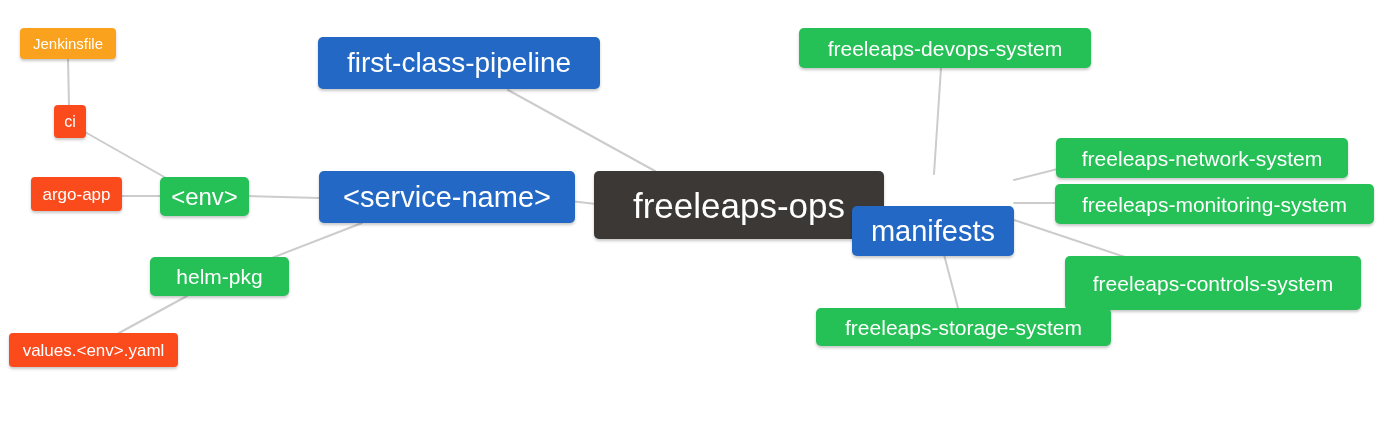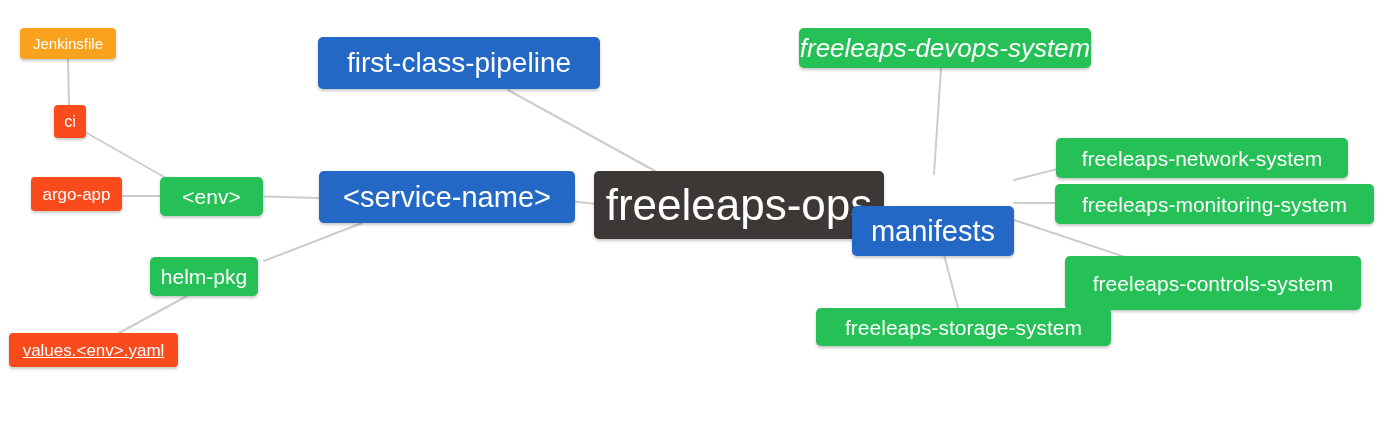--- a/index.html
+++ b/index.html
@@ -78,49 +78,49 @@
   </div>
 
   <div class="node node--red" style="left:54px;top:105px;width:32px;height:33px;font-size:16px;border-radius:4px;">
     <span>ci</span>
   </div>
 
   <div class="node node--red" style="left:31px;top:177px;width:91px;height:34px;font-size:17px;border-radius:4px;">
     <span>argo-app</span>
   </div>
 
-  <div class="node node--green" style="left:160px;top:177px;width:103px;height:39px;font-size:21px;">
+  <div class="node node--green" style="left:160px;top:177px;width:89px;height:39px;font-size:24px;">
     <span>&lt;env&gt;</span>
   </div>
 
   <div class="node node--blue" style="left:319px;top:171px;width:256px;height:52px;font-size:29px;">
     <span>&lt;service-name&gt;</span>
   </div>
 
   <div class="node node--blue" style="left:318px;top:37px;width:282px;height:52px;font-size:28px;align-items:center;">
     <span>first-class-pipeline</span>
   </div>
 
-  <div class="node node--dark" style="left:594px;top:171px;width:290px;height:68px;font-size:44px;">
+  <div class="node node--dark" style="left:594px;top:171px;width:290px;height:68px;font-size:35px;">
     <span>freeleaps-ops</span>
   </div>
 
   <div class="node node--blue" style="left:852px;top:174px;width:162px;height:50px;font-size:29px;margin-top:32px;">
     <span>manifests</span>
   </div>
 
-  <div class="node node--green" style="left:150px;top:257px;width:108px;height:39px;font-size:21px;">
+  <div class="node node--green" style="left:150px;top:257px;width:139px;height:39px;font-size:21px;">
     <span>helm-pkg</span>
   </div>
 
-  <div class="node node--red" style="left:9px;top:333px;width:169px;height:34px;font-size:17px;border-radius:4px;text-decoration:underline;">
+  <div class="node node--red" style="left:9px;top:333px;width:169px;height:34px;font-size:17px;border-radius:4px;">
     <span>values.&lt;env&gt;.yaml</span>
   </div>
 
-  <div class="node node--green" style="left:799px;top:28px;width:292px;height:40px;font-size:26px;font-style:italic;">
+  <div class="node node--green" style="left:799px;top:28px;width:292px;height:40px;font-size:21px;">
     <span>freeleaps-devops-system</span>
   </div>
 
   <div class="node node--green" style="left:1056px;top:111px;width:292px;height:40px;font-size:21px;margin-top:27px;">
     <span>freeleaps-network-system</span>
   </div>
 
   <div class="node node--green" style="left:1055px;top:184px;width:319px;height:40px;font-size:21px;">
     <span>freeleaps-monitoring-system</span>
   </div>

